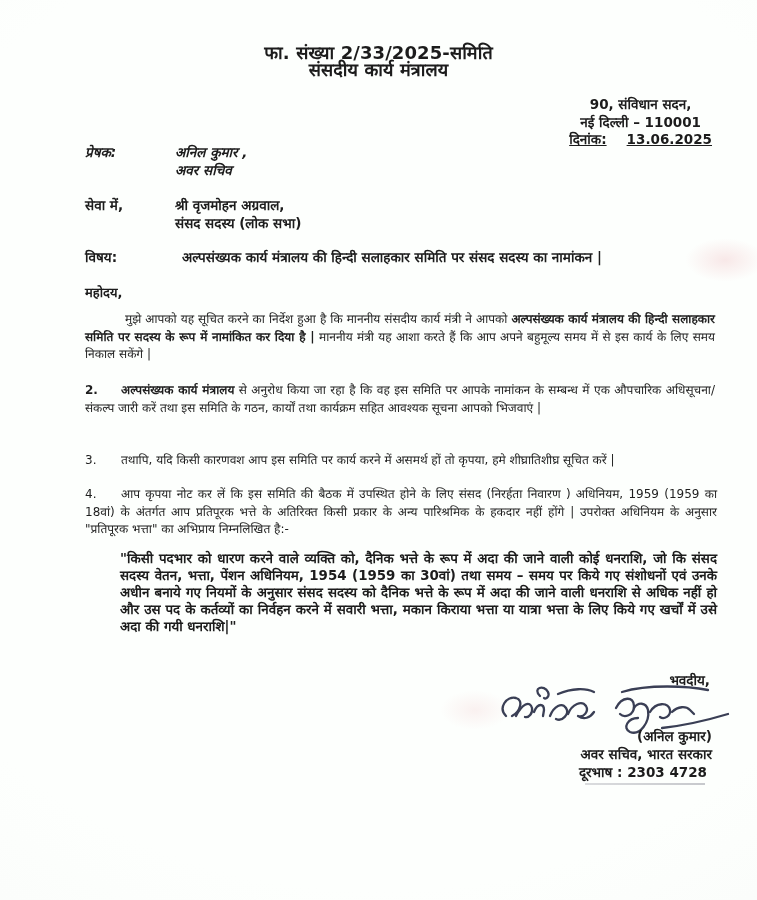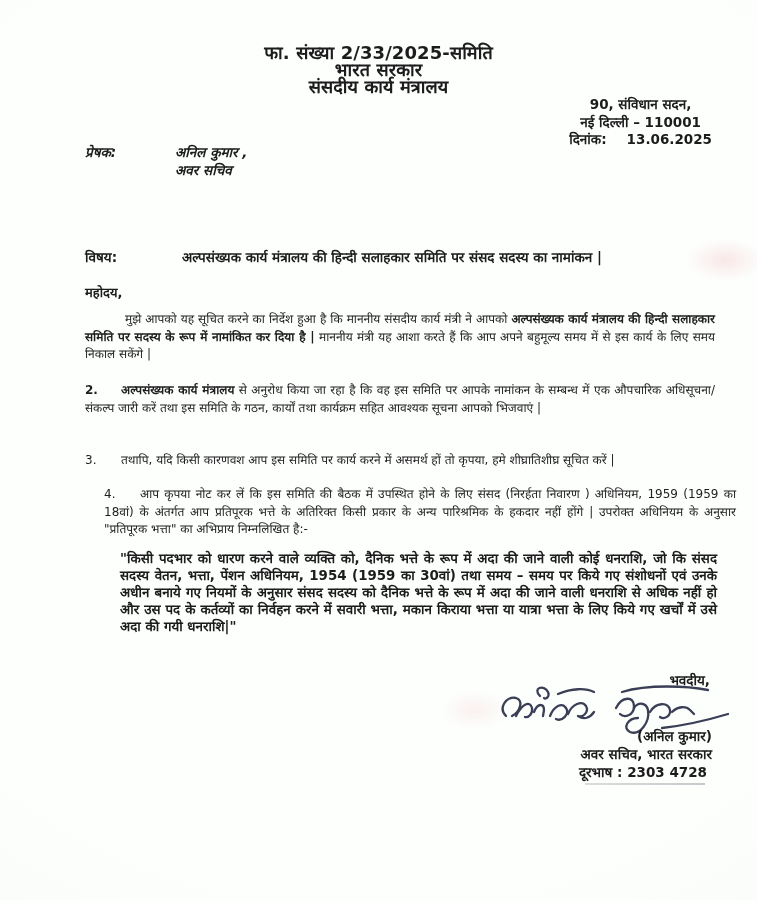--- a/index.html
+++ b/index.html
@@ -19,35 +19,35 @@
   .smudge.s1{right:-8px;top:238px;width:80px;height:44px;
     background:radial-gradient(ellipse at center, rgba(236,178,182,.30), rgba(236,178,182,0) 70%);}
   .smudge.s2{left:440px;top:690px;width:70px;height:40px;
     background:radial-gradient(ellipse at center, rgba(238,190,193,.22), rgba(238,190,193,0) 70%);}
 
   .abs{position:absolute;}
   .b{font-weight:700;}
   .hdr{top:44px;left:0;width:757px;text-align:center;
        font-size:18px;font-weight:700;line-height:17px;letter-spacing:.1px;}
   .addr{top:96px;right:45px;text-align:center;font-size:13.5px;font-weight:700;line-height:17.5px;}
-  .addr .daterow{display:flex;justify-content:flex-end;gap:20px;}
+  .addr .daterow{display:flex;justify-content:flex-end;gap:20px;text-decoration:underline;}
 
   .two-col{display:grid;grid-template-columns:90px auto;font-size:13.5px;font-weight:700;line-height:18px;}
   .from{top:143px;left:85px;font-style:italic;}
   .to{top:196px;left:85px;}
 
   .subject{top:249px;left:85px;width:632px;display:grid;grid-template-columns:97px auto;
            font-size:13.5px;font-weight:700;line-height:17px;}
   .salutation{top:283px;left:85px;font-size:13px;font-weight:700;}
 
   .para{font-size:12px;line-height:17.6px;text-align:justify;color:#1e1e1e;}
   .p1{top:311px;left:85px;width:630px;text-indent:40px;}
   .p2{top:382px;left:85px;width:630px;}
   .p3{top:452px;left:85px;width:632px;}
-  .p4{top:486px;left:85px;width:632px;margin-left:19px;}
+  .p4{top:486px;left:85px;width:632px;}
   .pnum{display:inline-block;width:36px;text-indent:0;}
   .quote{top:551px;left:120px;width:597px;font-weight:700;font-size:13.4px;line-height:16.9px;text-align:justify;}
 
   .closing{top:671px;right:47px;font-size:13.5px;font-weight:700;}
   .signature{top:682px;left:492px;width:246px;height:60px;}
   .signame{top:727px;right:45px;font-size:13.5px;font-weight:700;}
   .sigdesig{top:745px;right:45px;font-size:13.5px;font-weight:700;}
   .phone{top:763px;right:50px;font-size:13.5px;font-weight:700;}
   .phone-underline{top:783px;right:52px;width:120px;height:2px;
     background:linear-gradient(to right, rgba(60,60,80,.18), rgba(60,60,80,.28));}
@@ -55,41 +55,47 @@
 </head>
 <body>
 
 <div class="sheet">
 
   <div class="smudge s1"></div>
   <div class="smudge s2"></div>
 
   <div class="abs hdr">
     <div>फा. संख्या 2/33/2025-समिति</div>
-    <div>भारत सरकार</div>
     <div>संसदीय कार्य मंत्रालय</div>
   </div>
 
   <div class="abs addr">
     <div>90, संविधान सदन,</div>
     <div>नई दिल्ली – 110001</div>
     <div class="daterow">
       <span>दिनांक:</span>
       <span>13.06.2025</span>
     </div>
   </div>
 
   <div class="abs from two-col">
     <div>प्रेषक:</div>
     <div>
       <div>अनिल कुमार ,</div>
       <div>अवर सचिव</div>
     </div>
   </div>
 
+  <div class="abs to two-col">
+    <div>सेवा में,</div>
+    <div>
+      <div>श्री वृजमोहन अग्रवाल,</div>
+      <div>संसद सदस्य (लोक सभा)</div>
+    </div>
+  </div>
 
   <div class="abs subject">
     <div>विषय:</div>
     <div>अल्पसंख्यक कार्य मंत्रालय की हिन्दी सलाहकार समिति पर संसद सदस्य का नामांकन |</div>
   </div>
 
   <div class="abs salutation">महोदय,</div>
 
   <div class="abs para p1">
     <span>मुझे आपको यह सूचित करने का निर्देश हुआ है कि माननीय संसदीय कार्य मंत्री ने आपको </span><span class="b">अल्पसंख्यक कार्य मंत्रालय की हिन्दी सलाहकार समिति पर सदस्य के रूप में नामांकित कर दिया है |</span><span> माननीय मंत्री यह आशा करते हैं कि आप अपने बहुमूल्य समय में से इस कार्य के लिए समय निकाल सकेंगे |</span>

